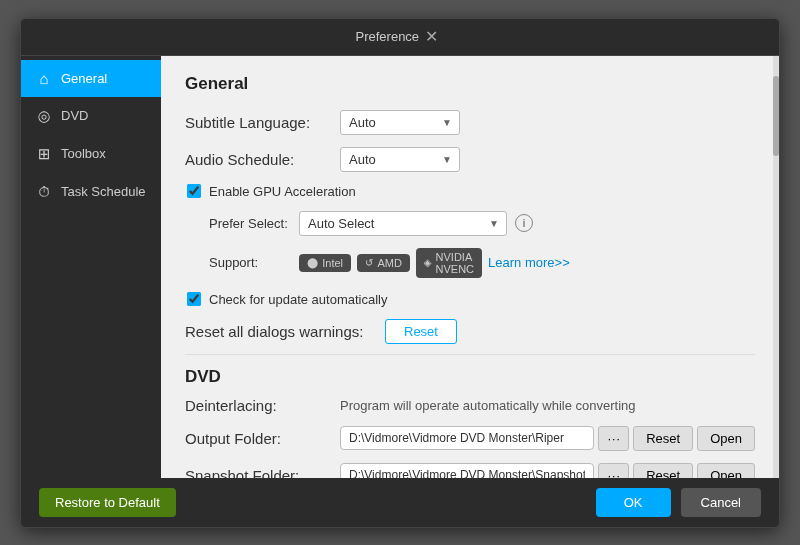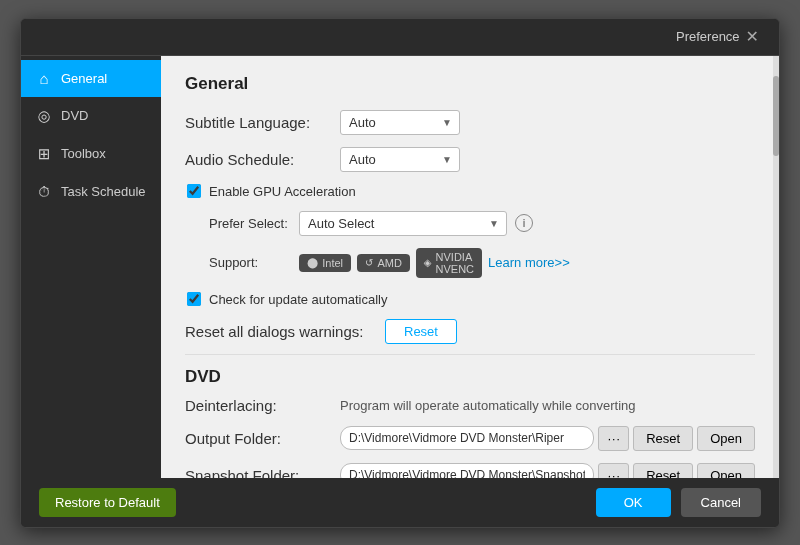--- a/index.html
+++ b/index.html
@@ -22,21 +22,21 @@
       flex-direction: column;
       overflow: hidden;
       box-shadow: 0 4px 20px rgba(0,0,0,0.6);
       border: 1px solid #444;
     }
     .title-bar {
       background: #2b2b2b;
       padding: 8px 14px;
       display: flex;
       align-items: center;
-      justify-content: flex-end;
+      justify-content: center;
       border-bottom: 1px solid #444;
       flex-shrink: 0;
     }
     .title-bar-title {
       color: #ccc;
       font-size: 13px;
     }
     .close-btn {
       color: #aaa;
       cursor: pointer;
@@ -213,21 +213,21 @@
       font-weight: 600;
       color: #222;
       margin-bottom: 10px;
       margin-top: 4px;
       border-top: 1px solid #ddd;
       padding-top: 12px;
     }
     .path-field {
       background: #fff;
       border: 1px solid #bbb;
-      border-radius: 11px;
+      border-radius: 4px;
       padding: 4px 8px;
       font-size: 12px;
       color: #333;
       width: 260px;
     }
     .dots-btn {
       background: #e0e0e0;
       border: 1px solid #bbb;
       border-radius: 3px;
       padding: 4px 8px;

